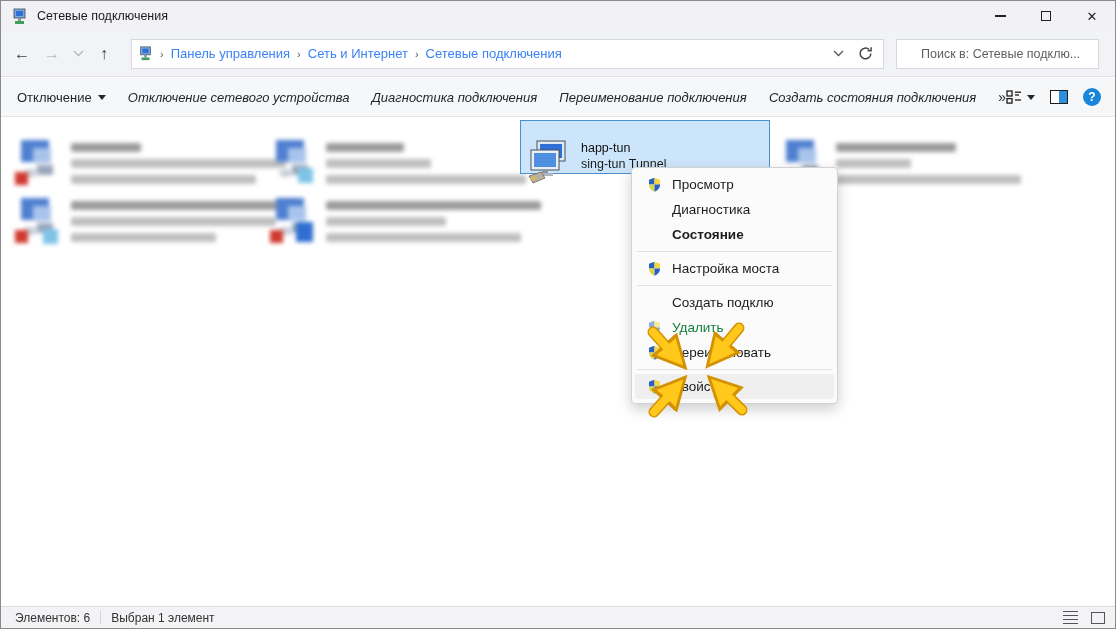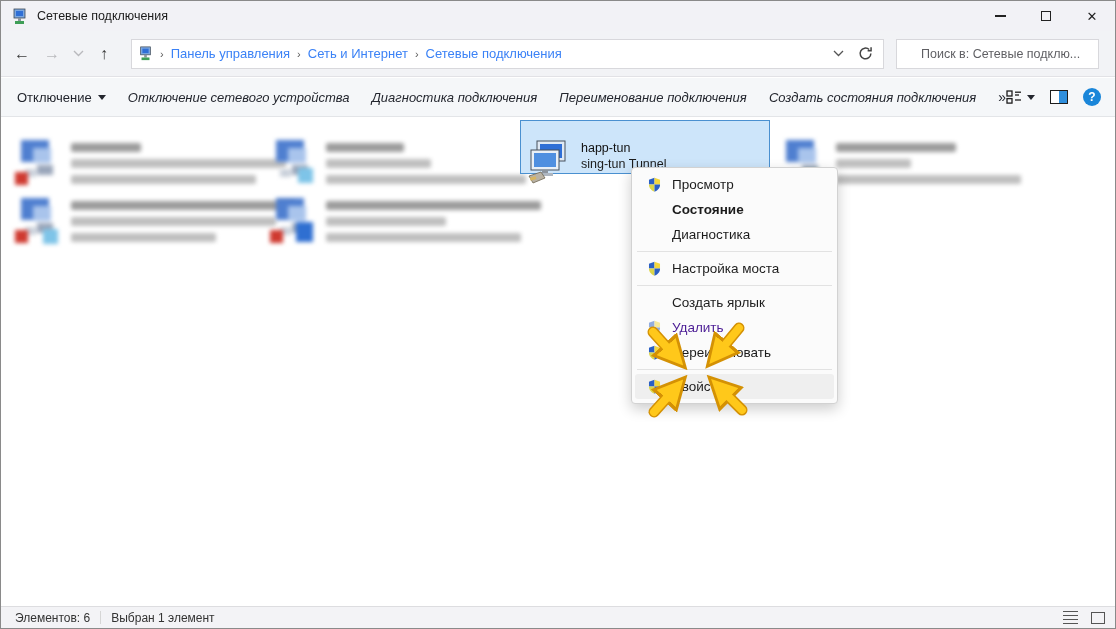--- a/index.html
+++ b/index.html
@@ -60,21 +60,21 @@
   .bars { filter:blur(2.2px); }
   .bar { height:9px; border-radius:2px; background:#bfbfbf; margin-top:7px; }
   .bar.first { background:#9c9c9c; margin-top:3px; }
   .selicon { width:48px; height:48px; flex:none; }
 
   
   .ctxmenu { position:absolute; left:630px; top:166px; width:207px; background:#fbfbfb; border:1px solid #d2d2d2; border-radius:4px; box-shadow:0 5px 14px rgba(0,0,0,.20); padding:4px 3px; z-index:20; }
   .mi { height:25px; display:flex; align-items:center; border-radius:3px; font-size:13.5px; color:#1c1c1c; padding-left:11px; }
   .mi .mico { width:16px; height:16px; margin-right:10px; display:flex; align-items:center; justify-content:center; flex:none; }
   .mi.bold { font-weight:bold; }
-  .mi.disabled { color:#4c1d95; }
+  .mi.disabled { color:#15803d; }
   .mi.disabled svg { opacity:.5; }
   .mi.hovered { background:#efefef; }
   .msep { height:1px; background:#e2e2e2; margin:4px 2px; }
 
   
   .statusbar { position:absolute; left:0; bottom:0; width:100%; height:22px; background:#f3f3f6; border-top:1px solid #dddde0; display:flex; align-items:center; font-size:12px; color:#333; }
   .sb-count { margin-left:14px; }
   .sb-vline { width:1px; height:13px; background:#d6d6d6; margin:0 10px; }
   .sb-icons { margin-left:auto; display:flex; align-items:center; gap:13px; padding-right:10px; }
   .icon-list { display:flex; flex-direction:column; gap:2.5px; }
@@ -292,46 +292,46 @@
             <g clip-path="url(#shA)">
               <rect x="0" y="0" width="8" height="8" fill="#2a5fc4"></rect>
               <rect x="8" y="0" width="8" height="8" fill="#f2d73e"></rect>
               <rect x="0" y="8" width="8" height="8" fill="#dcd54a"></rect>
               <rect x="8" y="8" width="8" height="8" fill="#2a5fc4"></rect>
             </g>
           </svg>
       </span>
       <span>Просмотр</span>
     </div>
+    <div class="mi">
+      <span class="mico"></span>
+      <span>Диагностика</span>
+    </div>
     <div class="mi bold">
       <span class="mico"></span>
       <span>Состояние</span>
-    </div>
-    <div class="mi">
-      <span class="mico"></span>
-      <span>Диагностика</span>
     </div>
     <div class="msep"></div>
     <div class="mi">
       <span class="mico">
         <svg width="15" height="15" viewBox="0 0 16 16">
             <g clip-path="url(#shA)">
               <rect x="0" y="0" width="8" height="8" fill="#2a5fc4"></rect>
               <rect x="8" y="0" width="8" height="8" fill="#f2d73e"></rect>
               <rect x="0" y="8" width="8" height="8" fill="#dcd54a"></rect>
               <rect x="8" y="8" width="8" height="8" fill="#2a5fc4"></rect>
             </g>
           </svg>
       </span>
       <span>Настройка моста</span>
     </div>
     <div class="msep"></div>
     <div class="mi">
       <span class="mico"></span>
-      <span>Создать ярлык</span>
+      <span>Создать подклю</span>
     </div>
     <div class="mi disabled">
       <span class="mico">
         <svg width="15" height="15" viewBox="0 0 16 16">
             <g clip-path="url(#shA)">
               <rect x="0" y="0" width="8" height="8" fill="#2a5fc4"></rect>
               <rect x="8" y="0" width="8" height="8" fill="#f2d73e"></rect>
               <rect x="0" y="8" width="8" height="8" fill="#dcd54a"></rect>
               <rect x="8" y="8" width="8" height="8" fill="#2a5fc4"></rect>
             </g>

